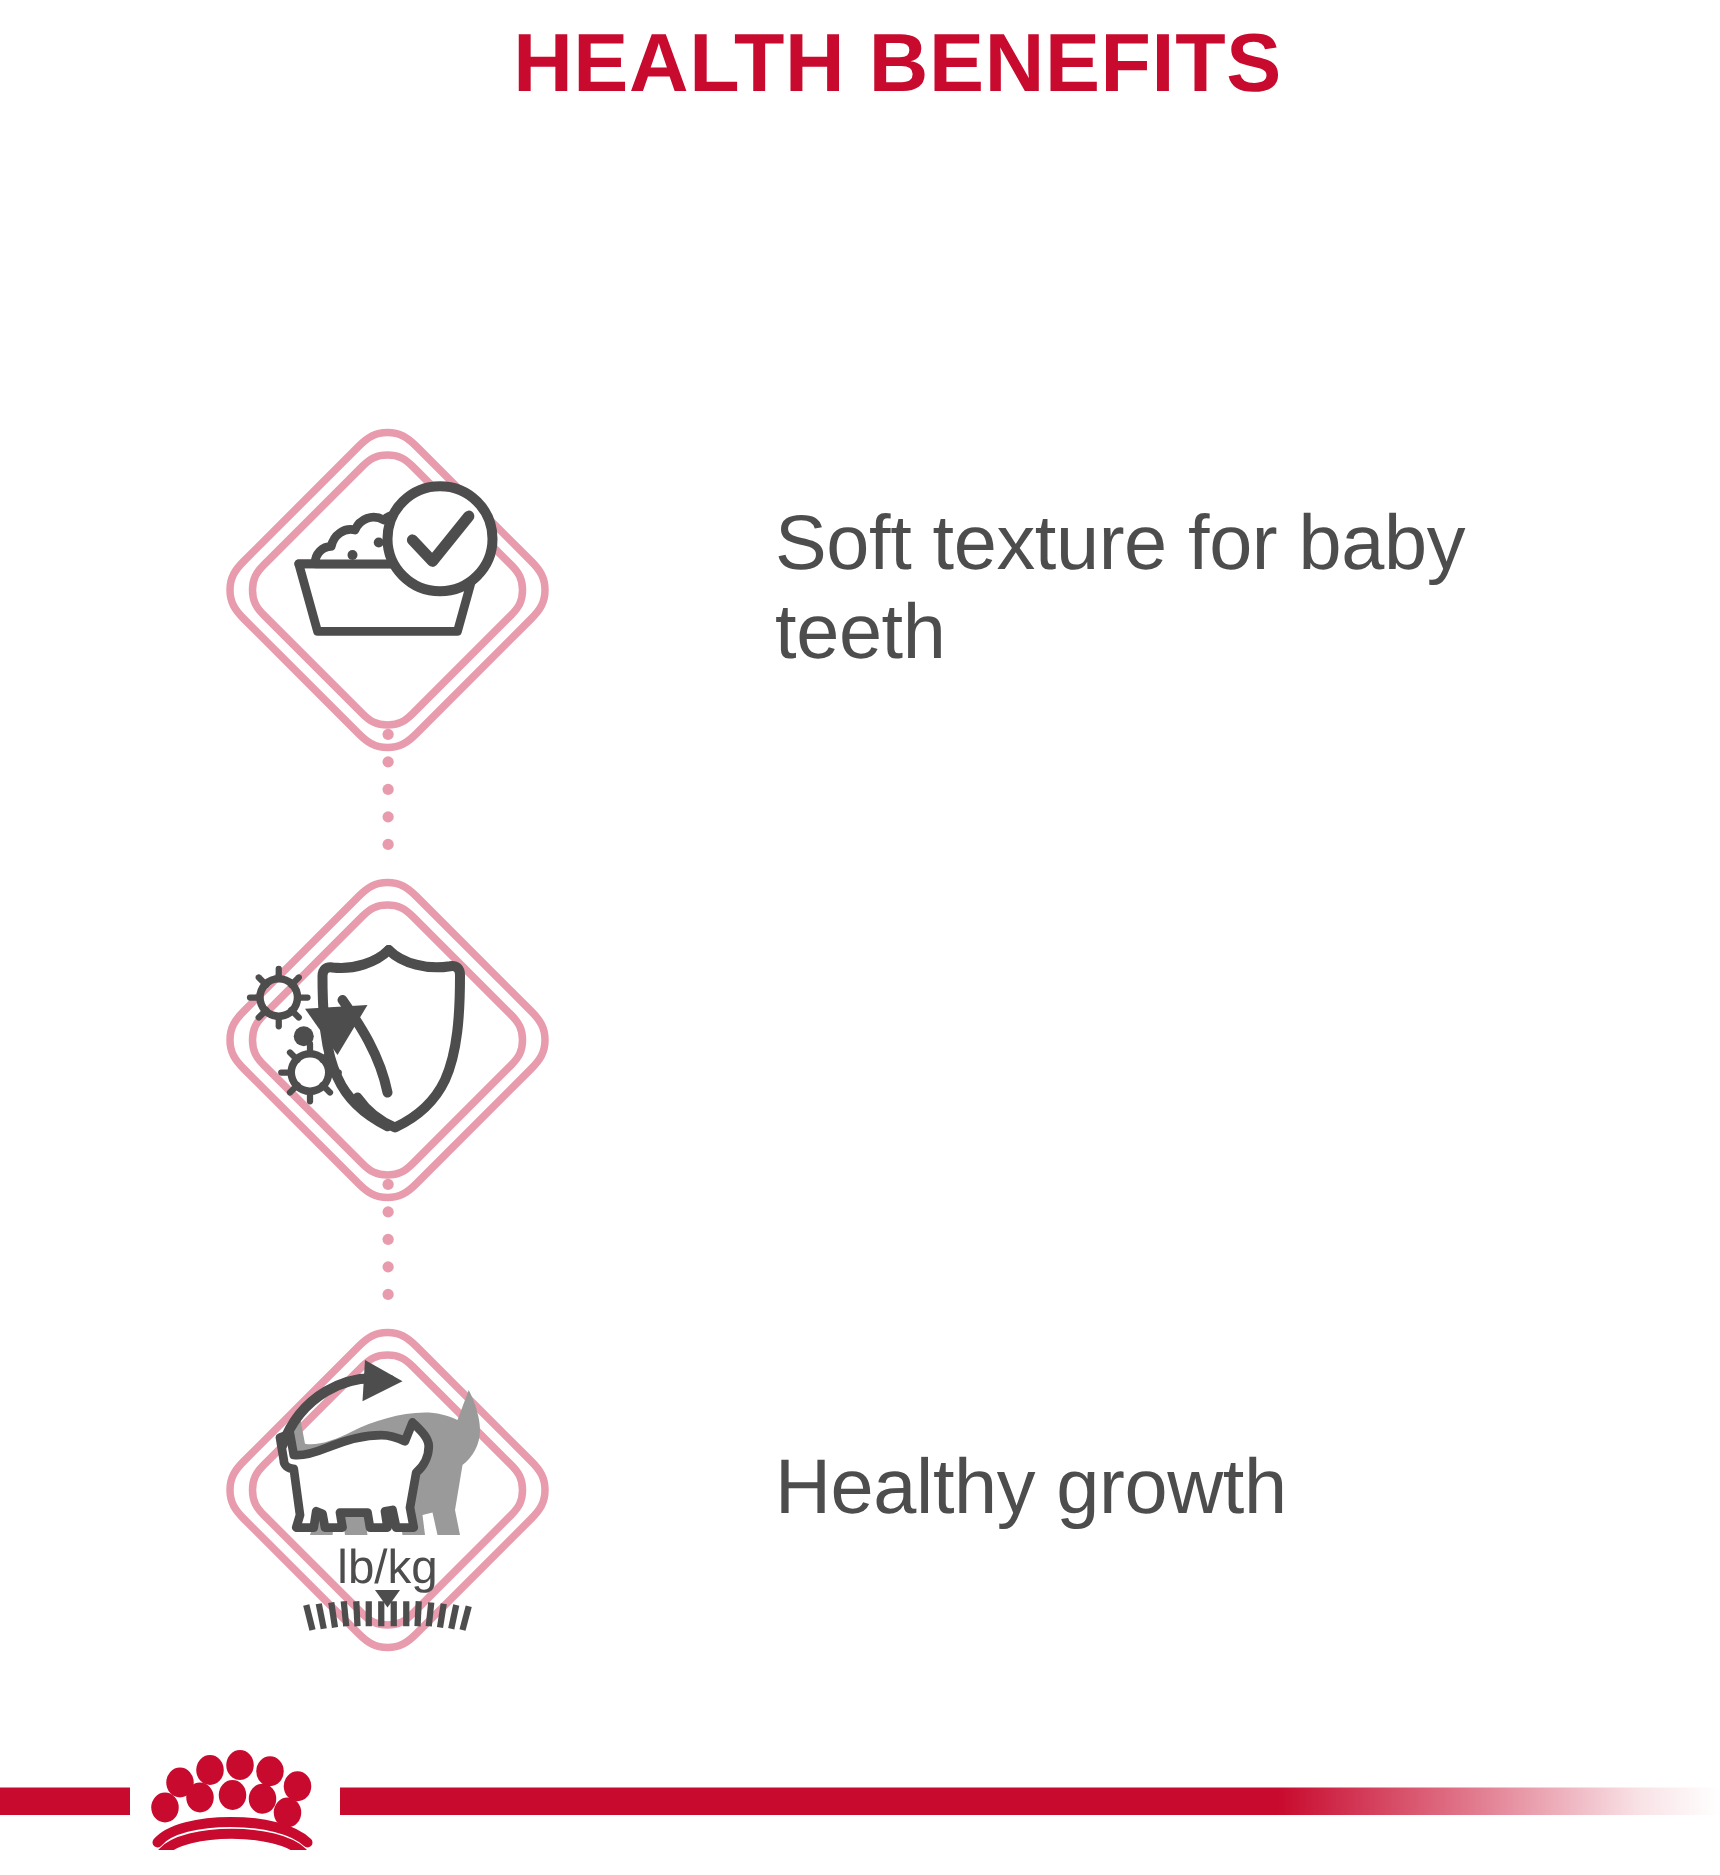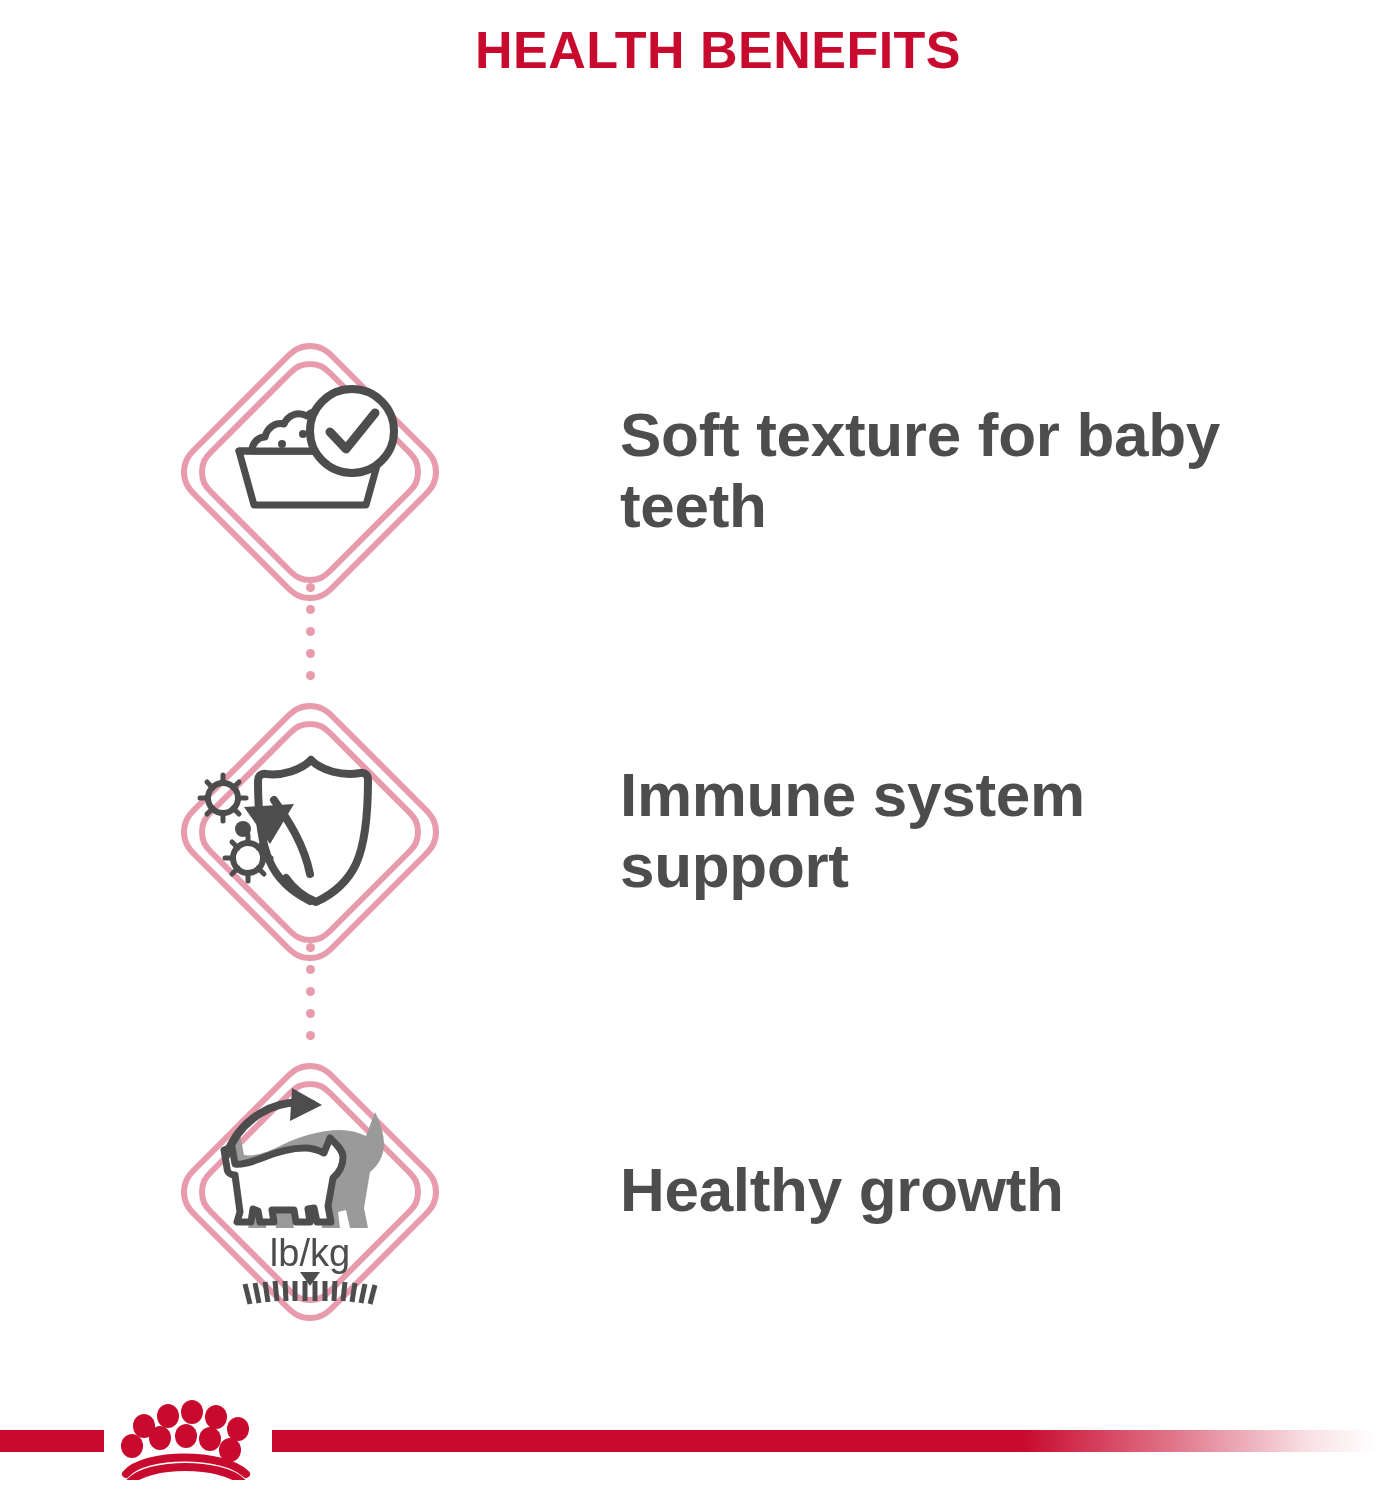--- a/index.html
+++ b/index.html
@@ -23,21 +23,21 @@
     left: 0;
     width: 1376px;
     text-align: center;
     padding-left: 60px;
     box-sizing: border-box;
   }
   .title-line {
     color: #C80A2E;
     font-family: "Liberation Sans", sans-serif;
     font-weight: bold;
-    font-size: 52px;
+    font-size: 66px;
     line-height: 100px;
     letter-spacing: 0.5px;
     white-space: nowrap;
     transform: scaleX(1.0);
   }
 
   
   .benefits {
     position: absolute;
     top: 300px;
@@ -69,21 +69,21 @@
     top: 12px;
     transform: translateX(-50%);
   }
 
   .benefit-text {
     flex: 1 1 auto;
     color: #4D4D4D;
     font-family: "Liberation Sans", sans-serif;
     font-size: 62px;
     line-height: 1.15;
-    font-weight: bold;
+    font-weight: normal;
     letter-spacing: -0.3px;
     max-width: 690px;
     padding-right: 20px;
   }
 
   
   .connector {
     position: absolute;
     left: 310px;
     transform: translateX(-50%);
@@ -207,21 +207,20 @@
           <line x1="78" y1="181" x2="78" y2="189"></line>
           <line x1="55" y1="166" x2="63" y2="166"></line>
           <line x1="93" y1="166" x2="101" y2="166"></line>
           <line x1="62" y1="150" x2="68" y2="156"></line>
           <line x1="88" y1="176" x2="94" y2="182"></line>
           <line x1="94" y1="150" x2="88" y2="156"></line>
           <line x1="68" y1="176" x2="62" y2="182"></line>
         </g>
       </svg>
     </div>
-    <div class="benefit-text">Immune system support</div>
   </div>
 
   <div class="connector connector-1">
     <div class="dot"></div>
     <div class="dot"></div>
     <div class="dot"></div>
     <div class="dot"></div>
     <div class="dot"></div>
   </div>
 

